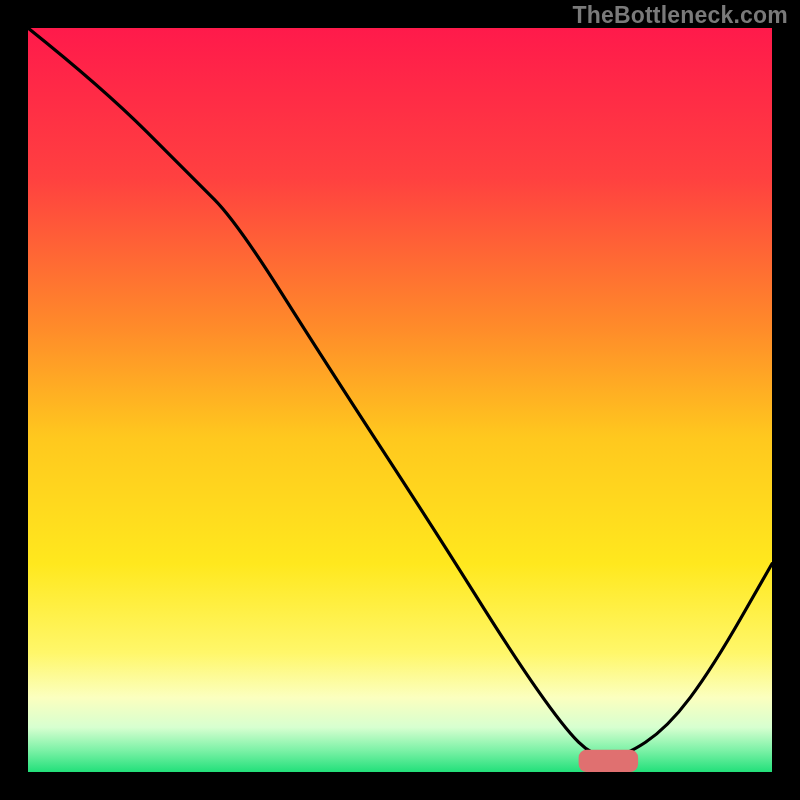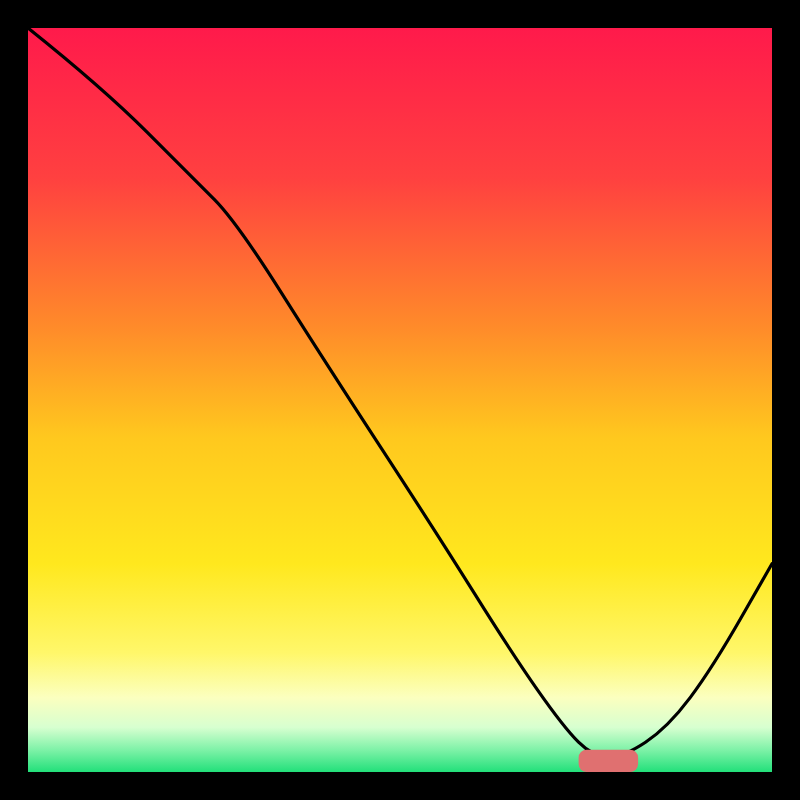--- a/index.html
+++ b/index.html
@@ -56,14 +56,15 @@
 
     <rect id="plot-bg" x="28" y="28" width="744" height="744" fill="url(#bg-grad)"></rect>
 
     <rect x="14" y="14" width="772" height="772" fill="none" stroke="#000000" stroke-width="28"></rect>
 
     <path id="curve" fill="none" stroke="#000000" stroke-width="3.2" stroke-linejoin="round" stroke-linecap="round" d="M28 28 Q102.4 87.51999999999997 147.04000000000002 132.15999999999997 Q191.68 176.79999999999995 214 199.11999999999998 Q236.32000000000002 221.44 280.96000000000004 292.12 Q325.6 362.79999999999995 381.40000000000003 448.35999999999996 Q437.20000000000005 533.92 474.40000000000003 593.4399999999999 Q511.6 652.9599999999999 537.64 690.16 Q563.68 727.36 578.56 742.24 Q593.44 757.12 608.32 757.12 Q623.2 757.12 645.52 742.24 Q667.84 727.36 690.1600000000001 697.6 Q712.48 667.84 742.24 615.76 T772 563.68"></path>
 
     <rect id="marker" rx="8" ry="8" fill="#e07070" x="578.6" width="59.5" y="749.7" height="22.3"></rect>
   </svg>
 
+  <div class="watermark">TheBottleneck.com</div>
 
 </div>
 
 </body></html>

